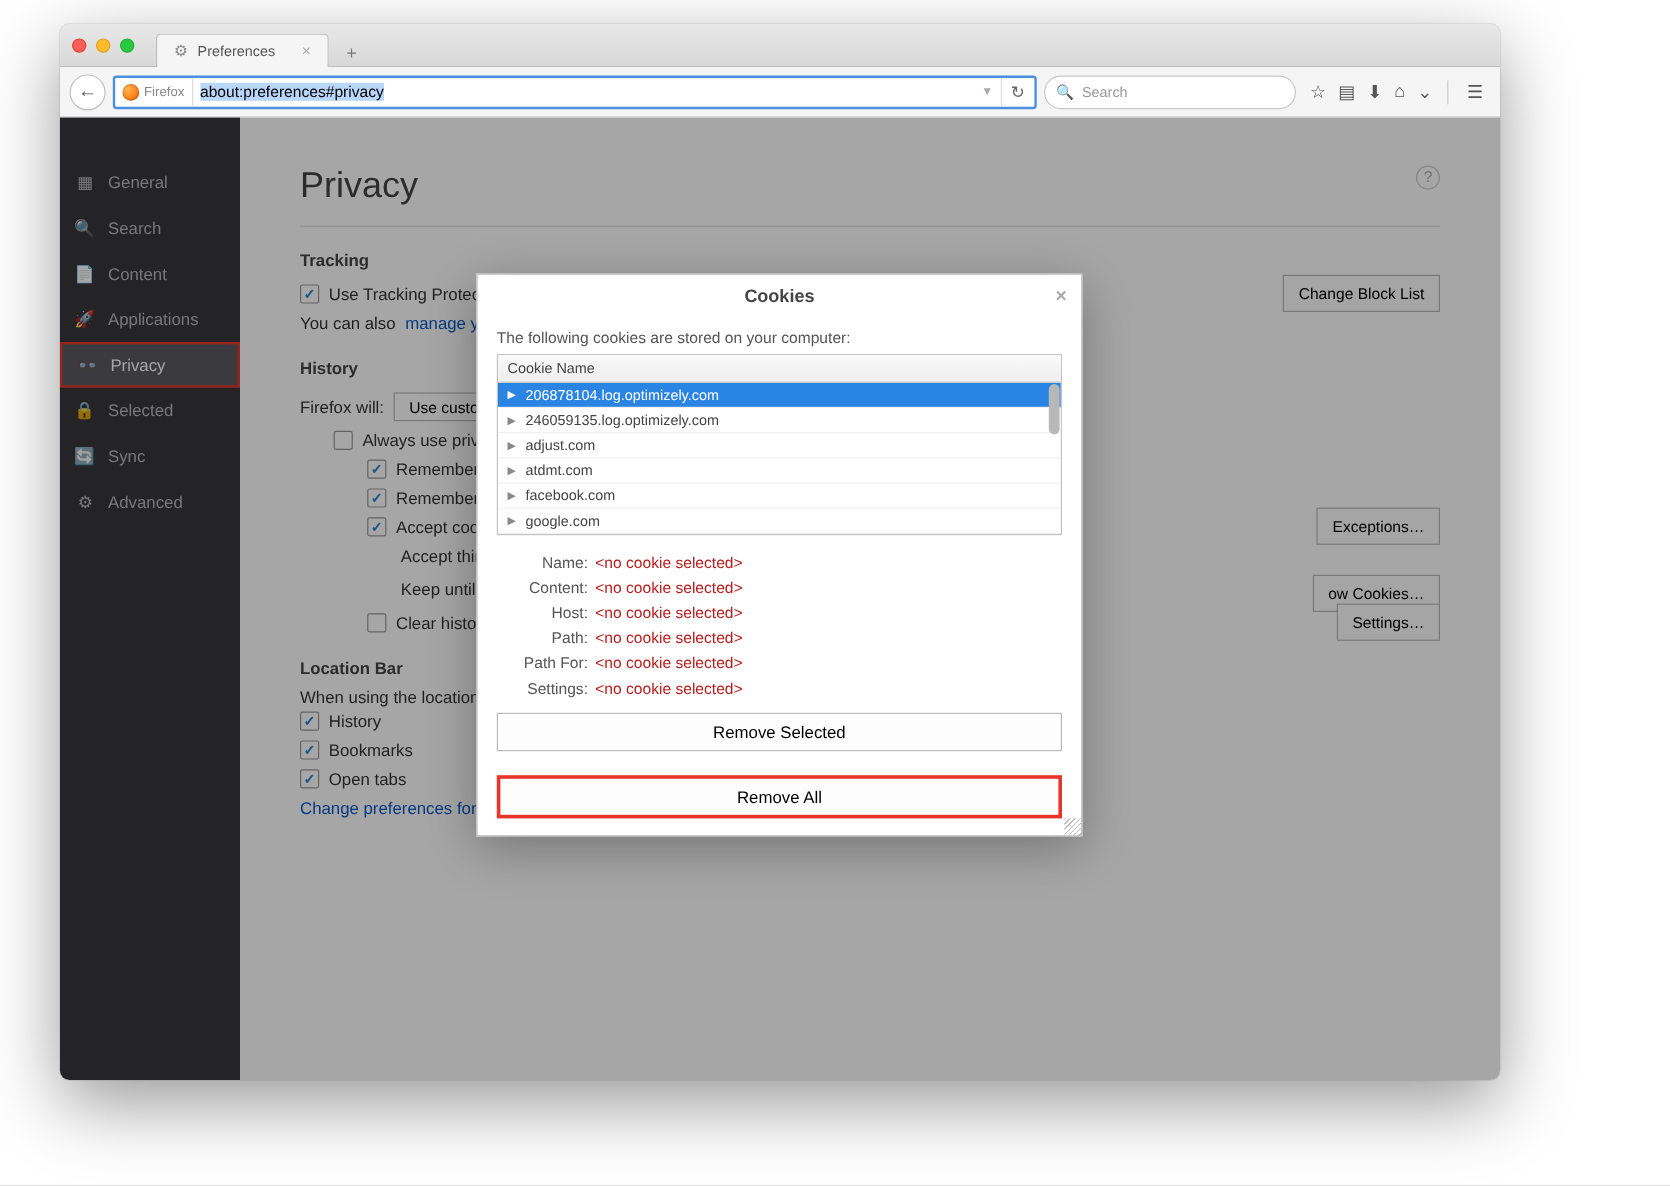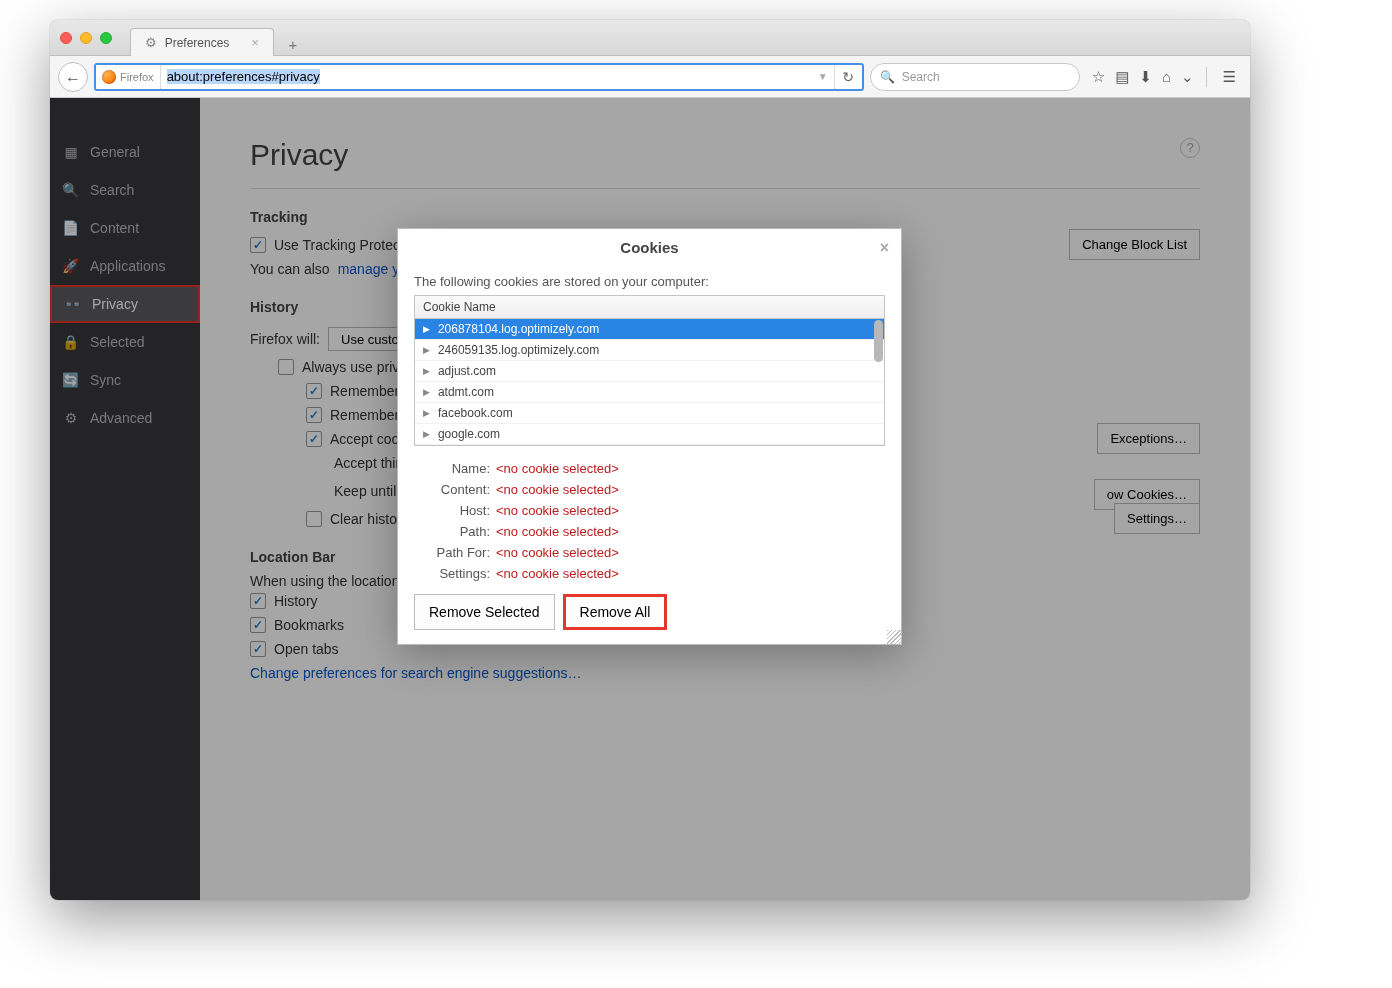--- a/index.html
+++ b/index.html
@@ -189,22 +189,23 @@
 .tr.selected .disclose { color:#fff; }
 .scroll-indicator {
   position:absolute; right:1px; top:1px; width:9px; height:42px;
   background:#b8b8b8; border-radius:5px;
 }
 .details { padding: 4px 0 10px 0; }
 .drow { display:flex; font-size:13px; padding:3px 0; }
 .drow .dl { width:76px; text-align:right; color:#555; }
 .drow .dv { padding-left:6px; color:#b91c1c; }
 .modal-footer {
-  display:flex; gap:8px;
+  display:flex; gap:20px;
   padding: 0 16px 14px 16px;
+  flex-direction: column;
 }
 .mbtn {
   border:1px solid #bbb; background:#fdfdfd;
   padding: 7px 14px; font-size:14px;
 }
 .mbtn.highlighted { border: 3px solid #e6352b; }
 .modal-resize {
   position:absolute; right:0;bottom:0;width:14px;height:14px;
   background: repeating-linear-gradient(135deg, #bbb 0 1px, transparent 1px 3px);
 }

